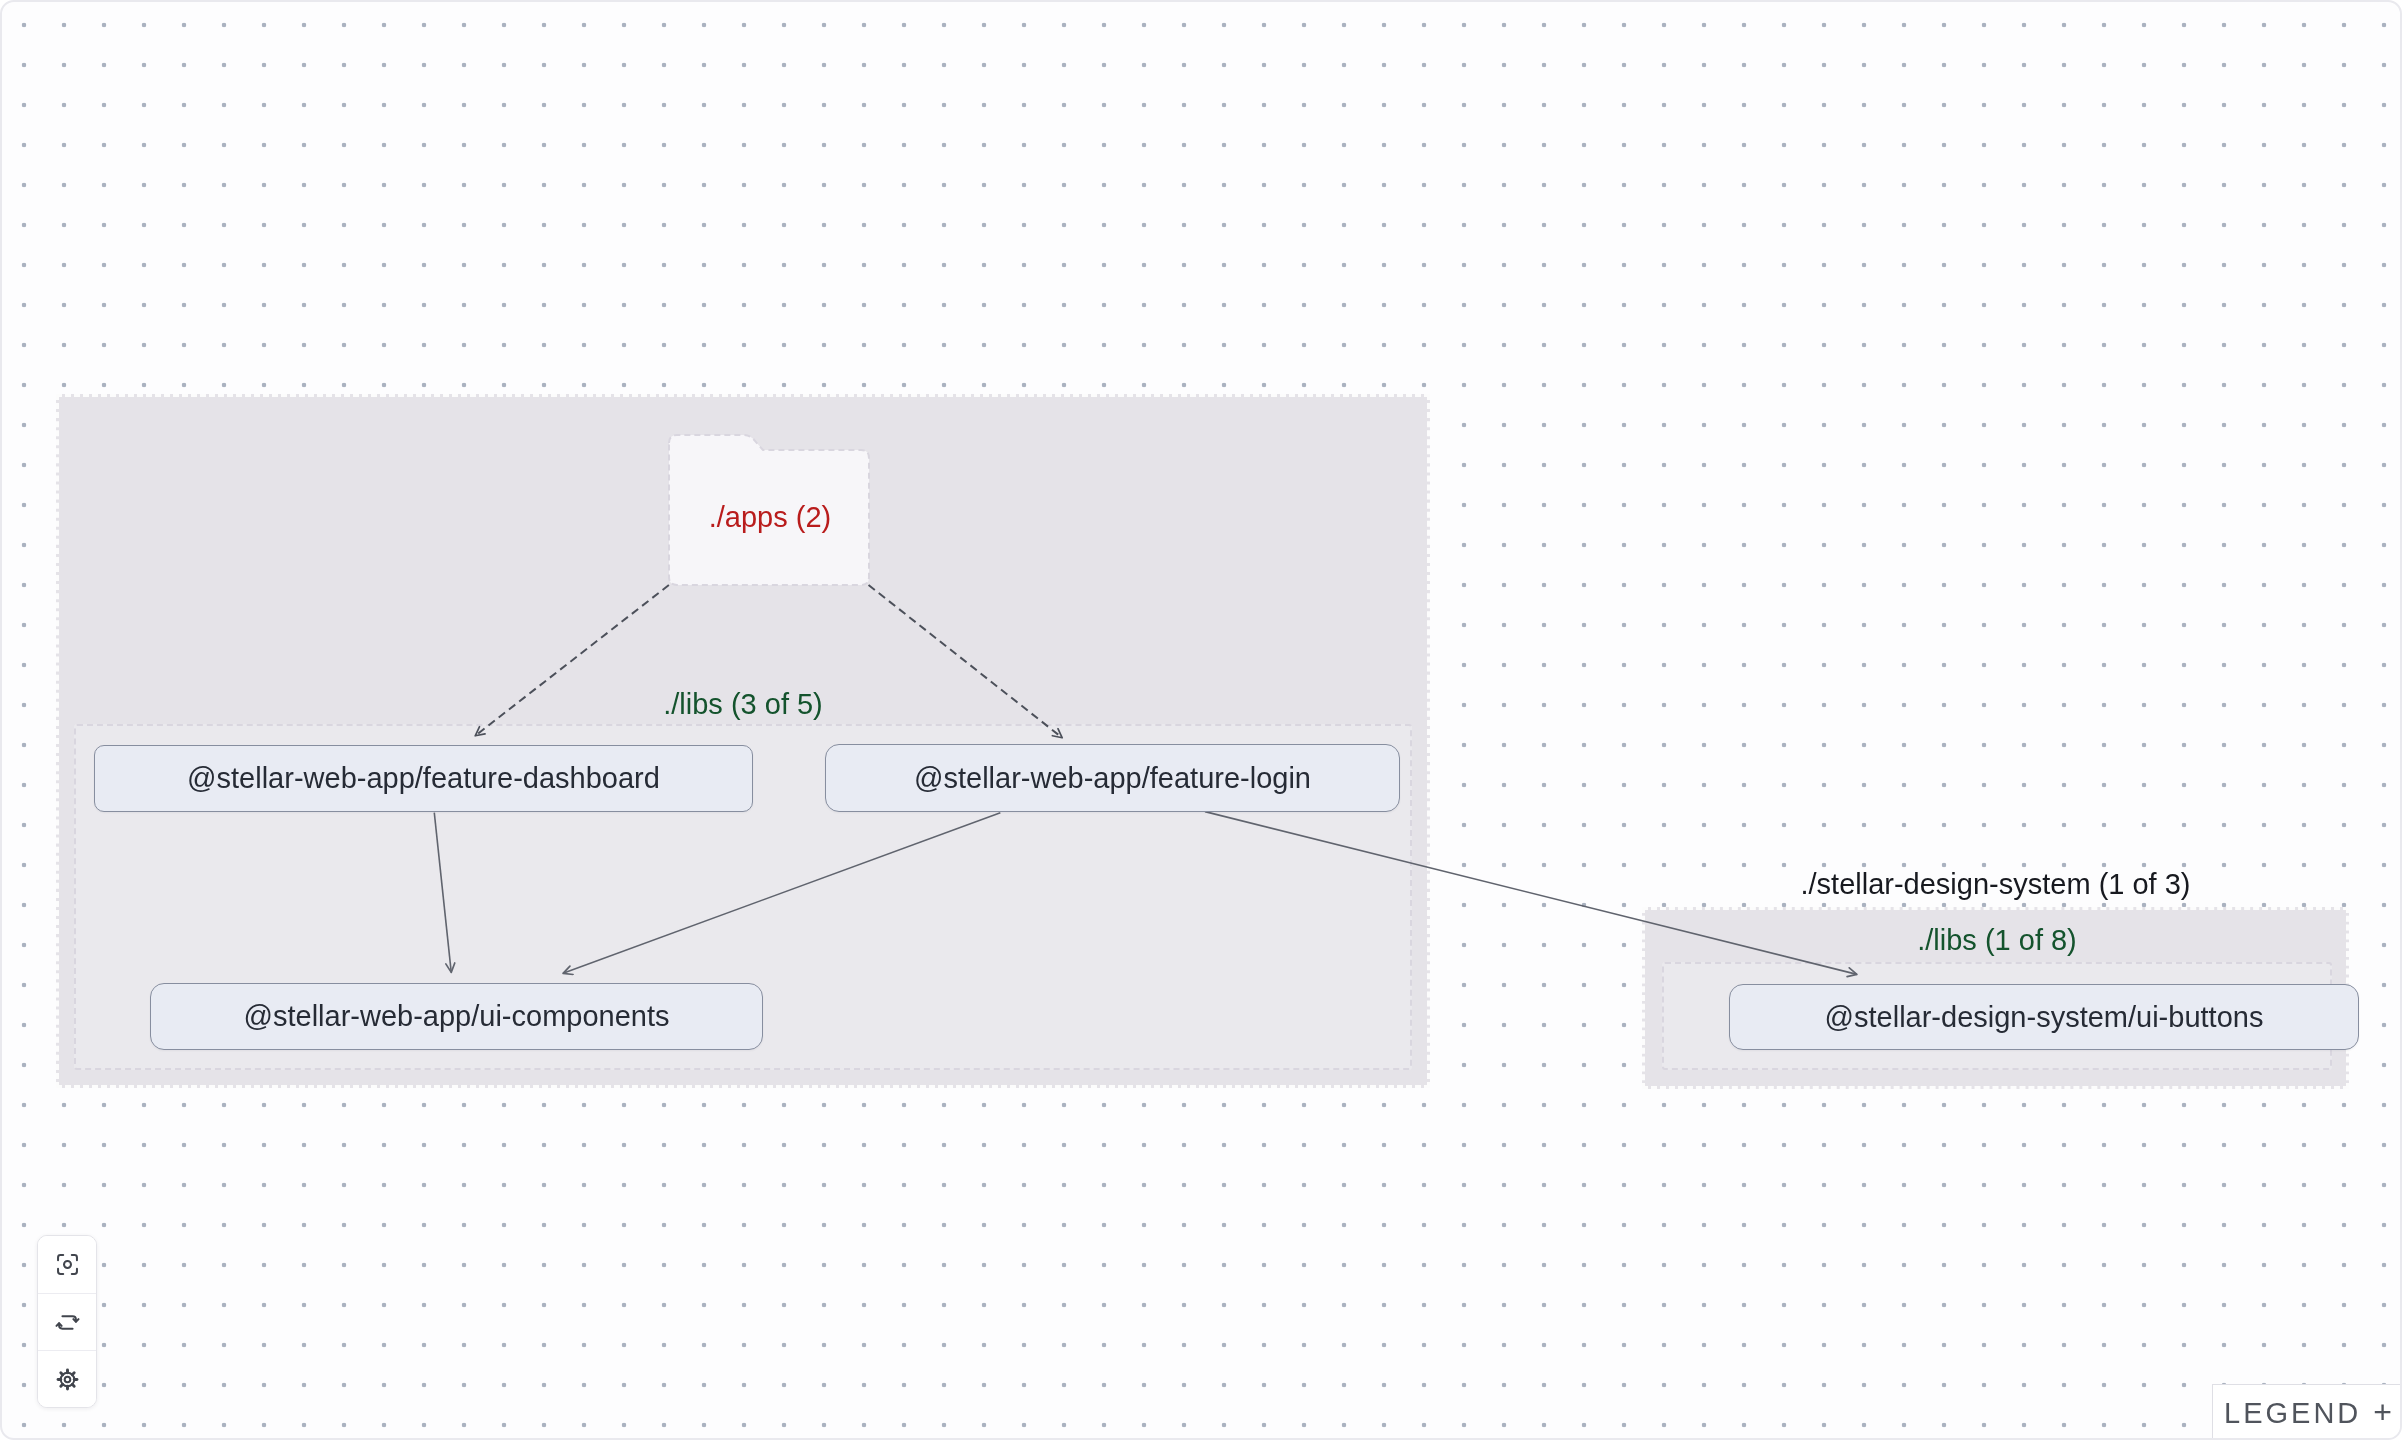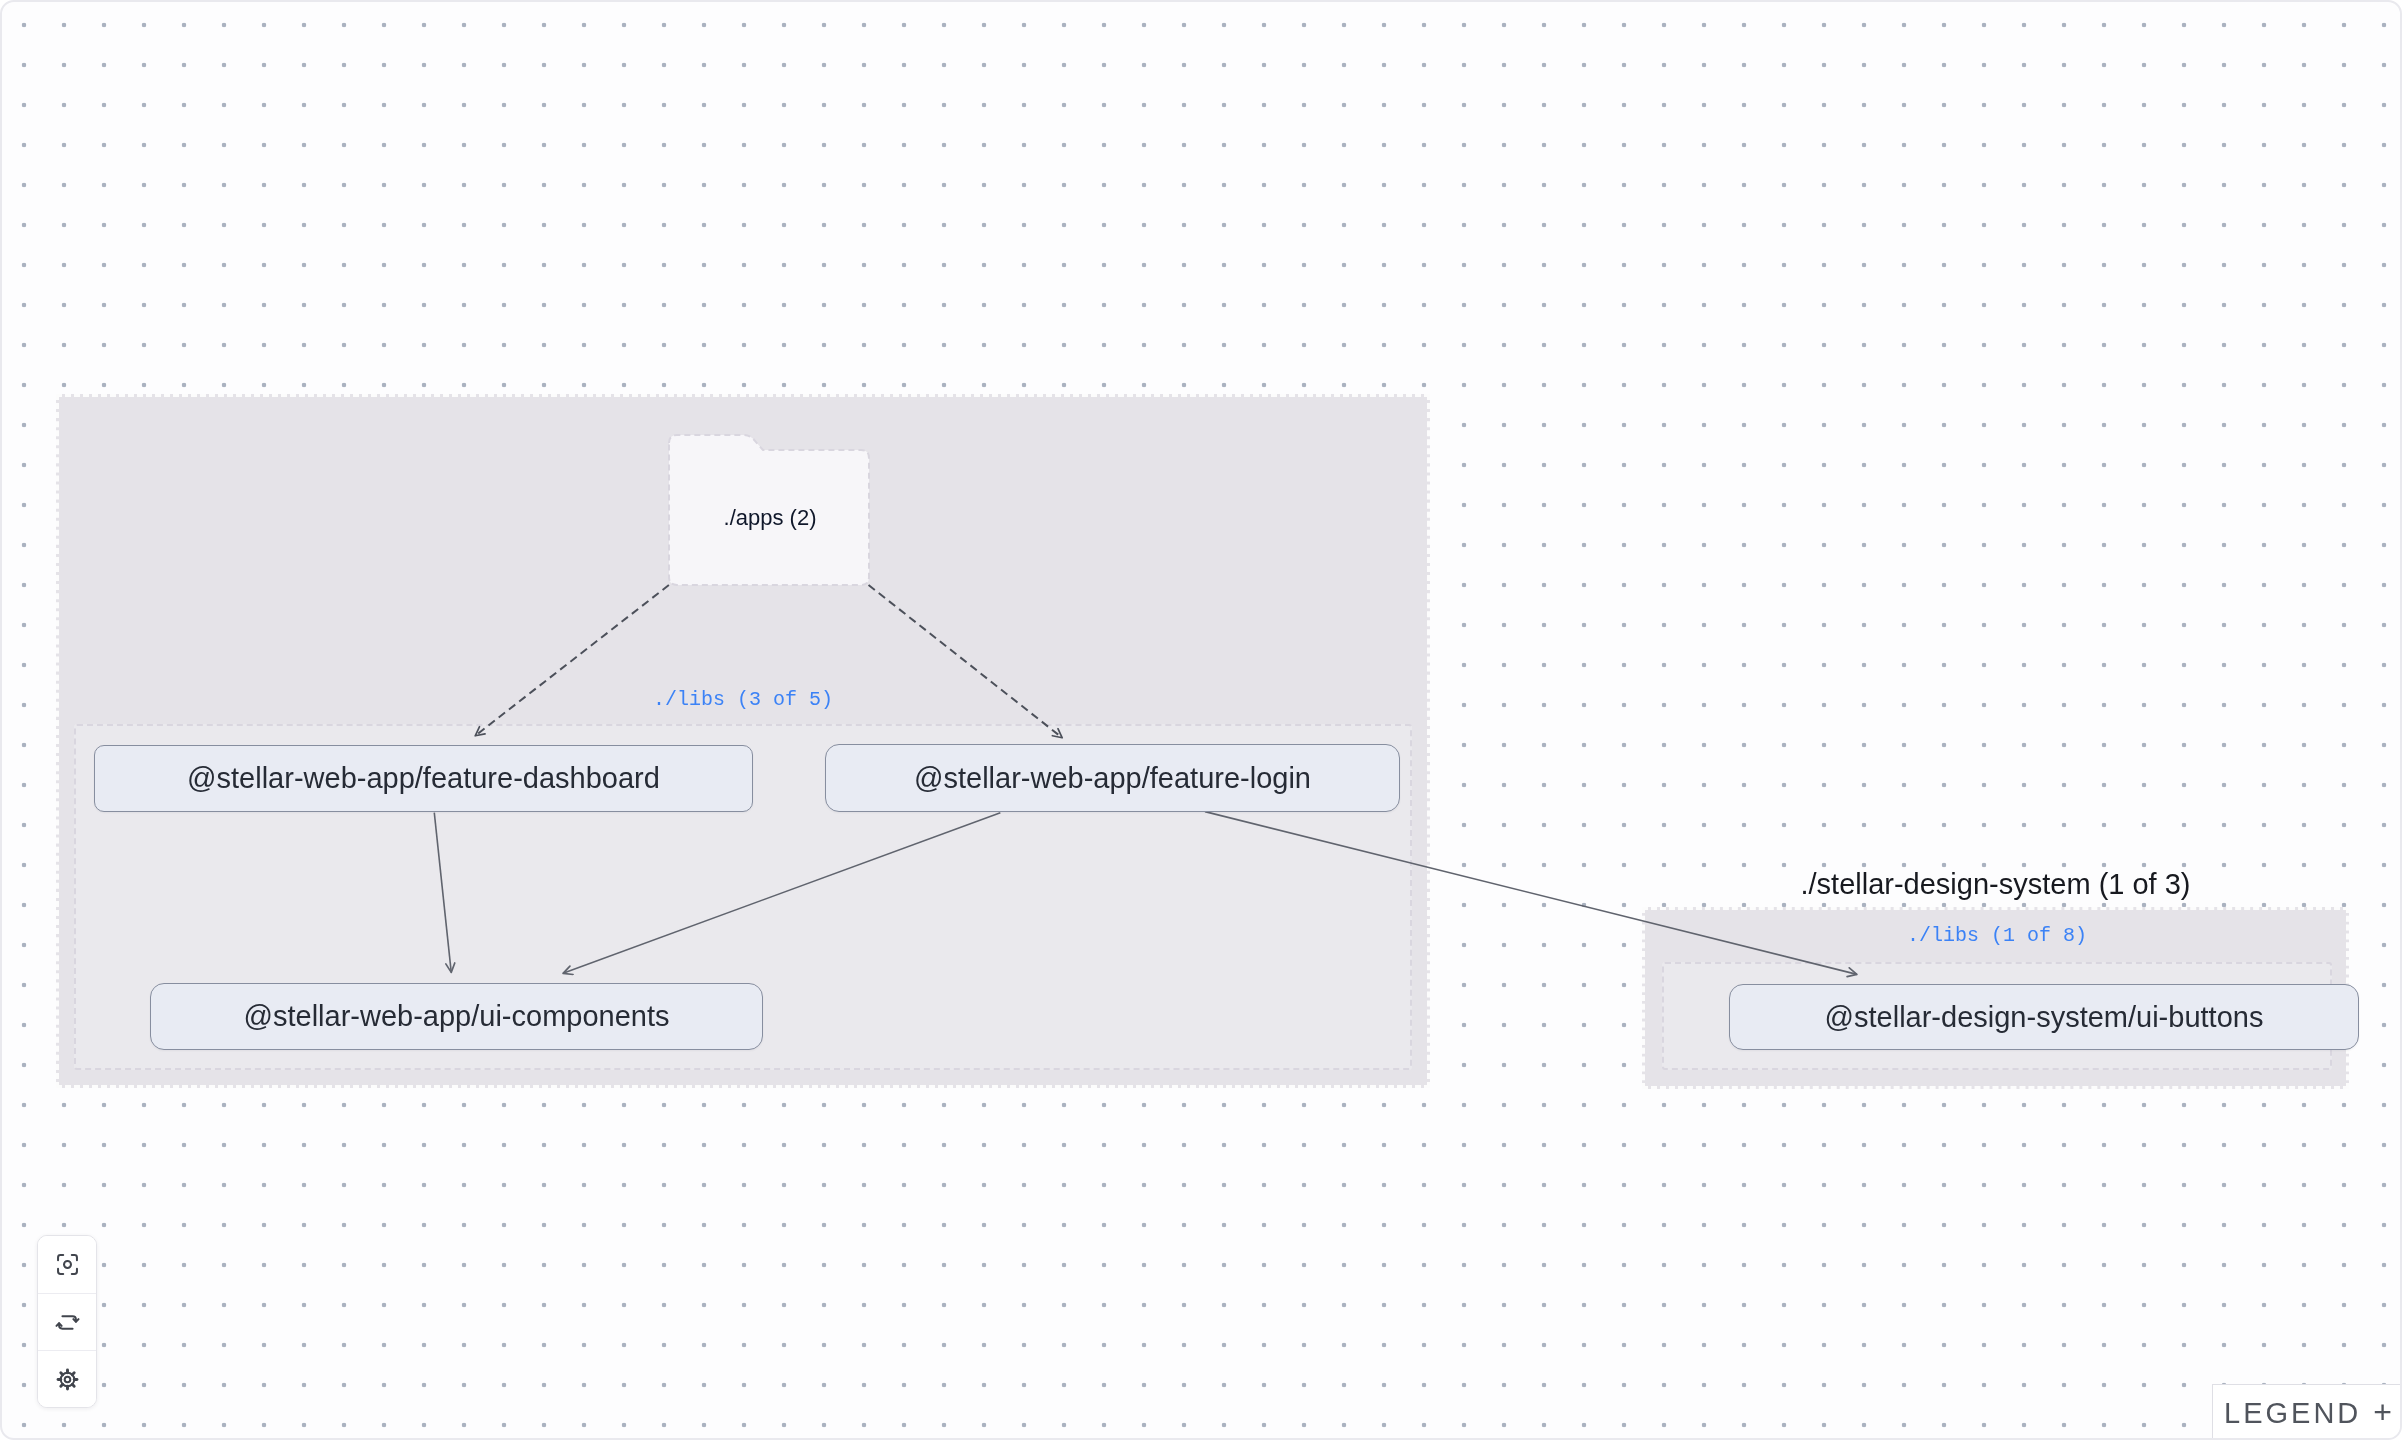--- a/index.html
+++ b/index.html
@@ -22,29 +22,29 @@
   }
   .group-title{
     position:absolute;text-align:center;font-size:29px;color:#17191f;
     z-index:5;white-space:nowrap;
   }
   .subgroup{
     position:absolute;border:2px dashed #d9d6df;background:rgba(250,250,252,0.25);
     box-sizing:border-box;border-radius:3px;z-index:2;
   }
   .subgroup-title{
-    position:absolute;text-align:center;font-size:20px;color:#3b82f6;
-    z-index:5;white-space:nowrap;font-family:Liberation Mono, monospace;
+    position:absolute;text-align:center;font-size:29px;color:#14532d;
+    z-index:5;white-space:nowrap;
   }
   
   .folder-wrap{position:absolute;left:665px;top:431px;width:206px;height:154px;z-index:4;}
   .folder-label{
     position:absolute;left:665px;top:448px;width:206px;height:135px;
     display:flex;align-items:center;justify-content:center;
-    font-size:22px;color:#0f172a;z-index:5;white-space:nowrap;
+    font-size:29px;color:#b91c1c;z-index:5;white-space:nowrap;
   }
   
   .node{
     position:absolute;background:#e8ebf3;border:1.5px solid #878e9f;border-radius:14px;
     display:flex;align-items:center;justify-content:center;
     font-size:29px;color:#262b35;box-sizing:border-box;z-index:4;white-space:nowrap;
     box-shadow:0 1px 2px rgba(40,45,60,0.05);
   }
   .node-feature-dashboard{left:92px;top:743px;width:659px;height:67px;border-radius:10px;}
   .node-feature-login{left:823px;top:742px;width:575px;height:68px;}

